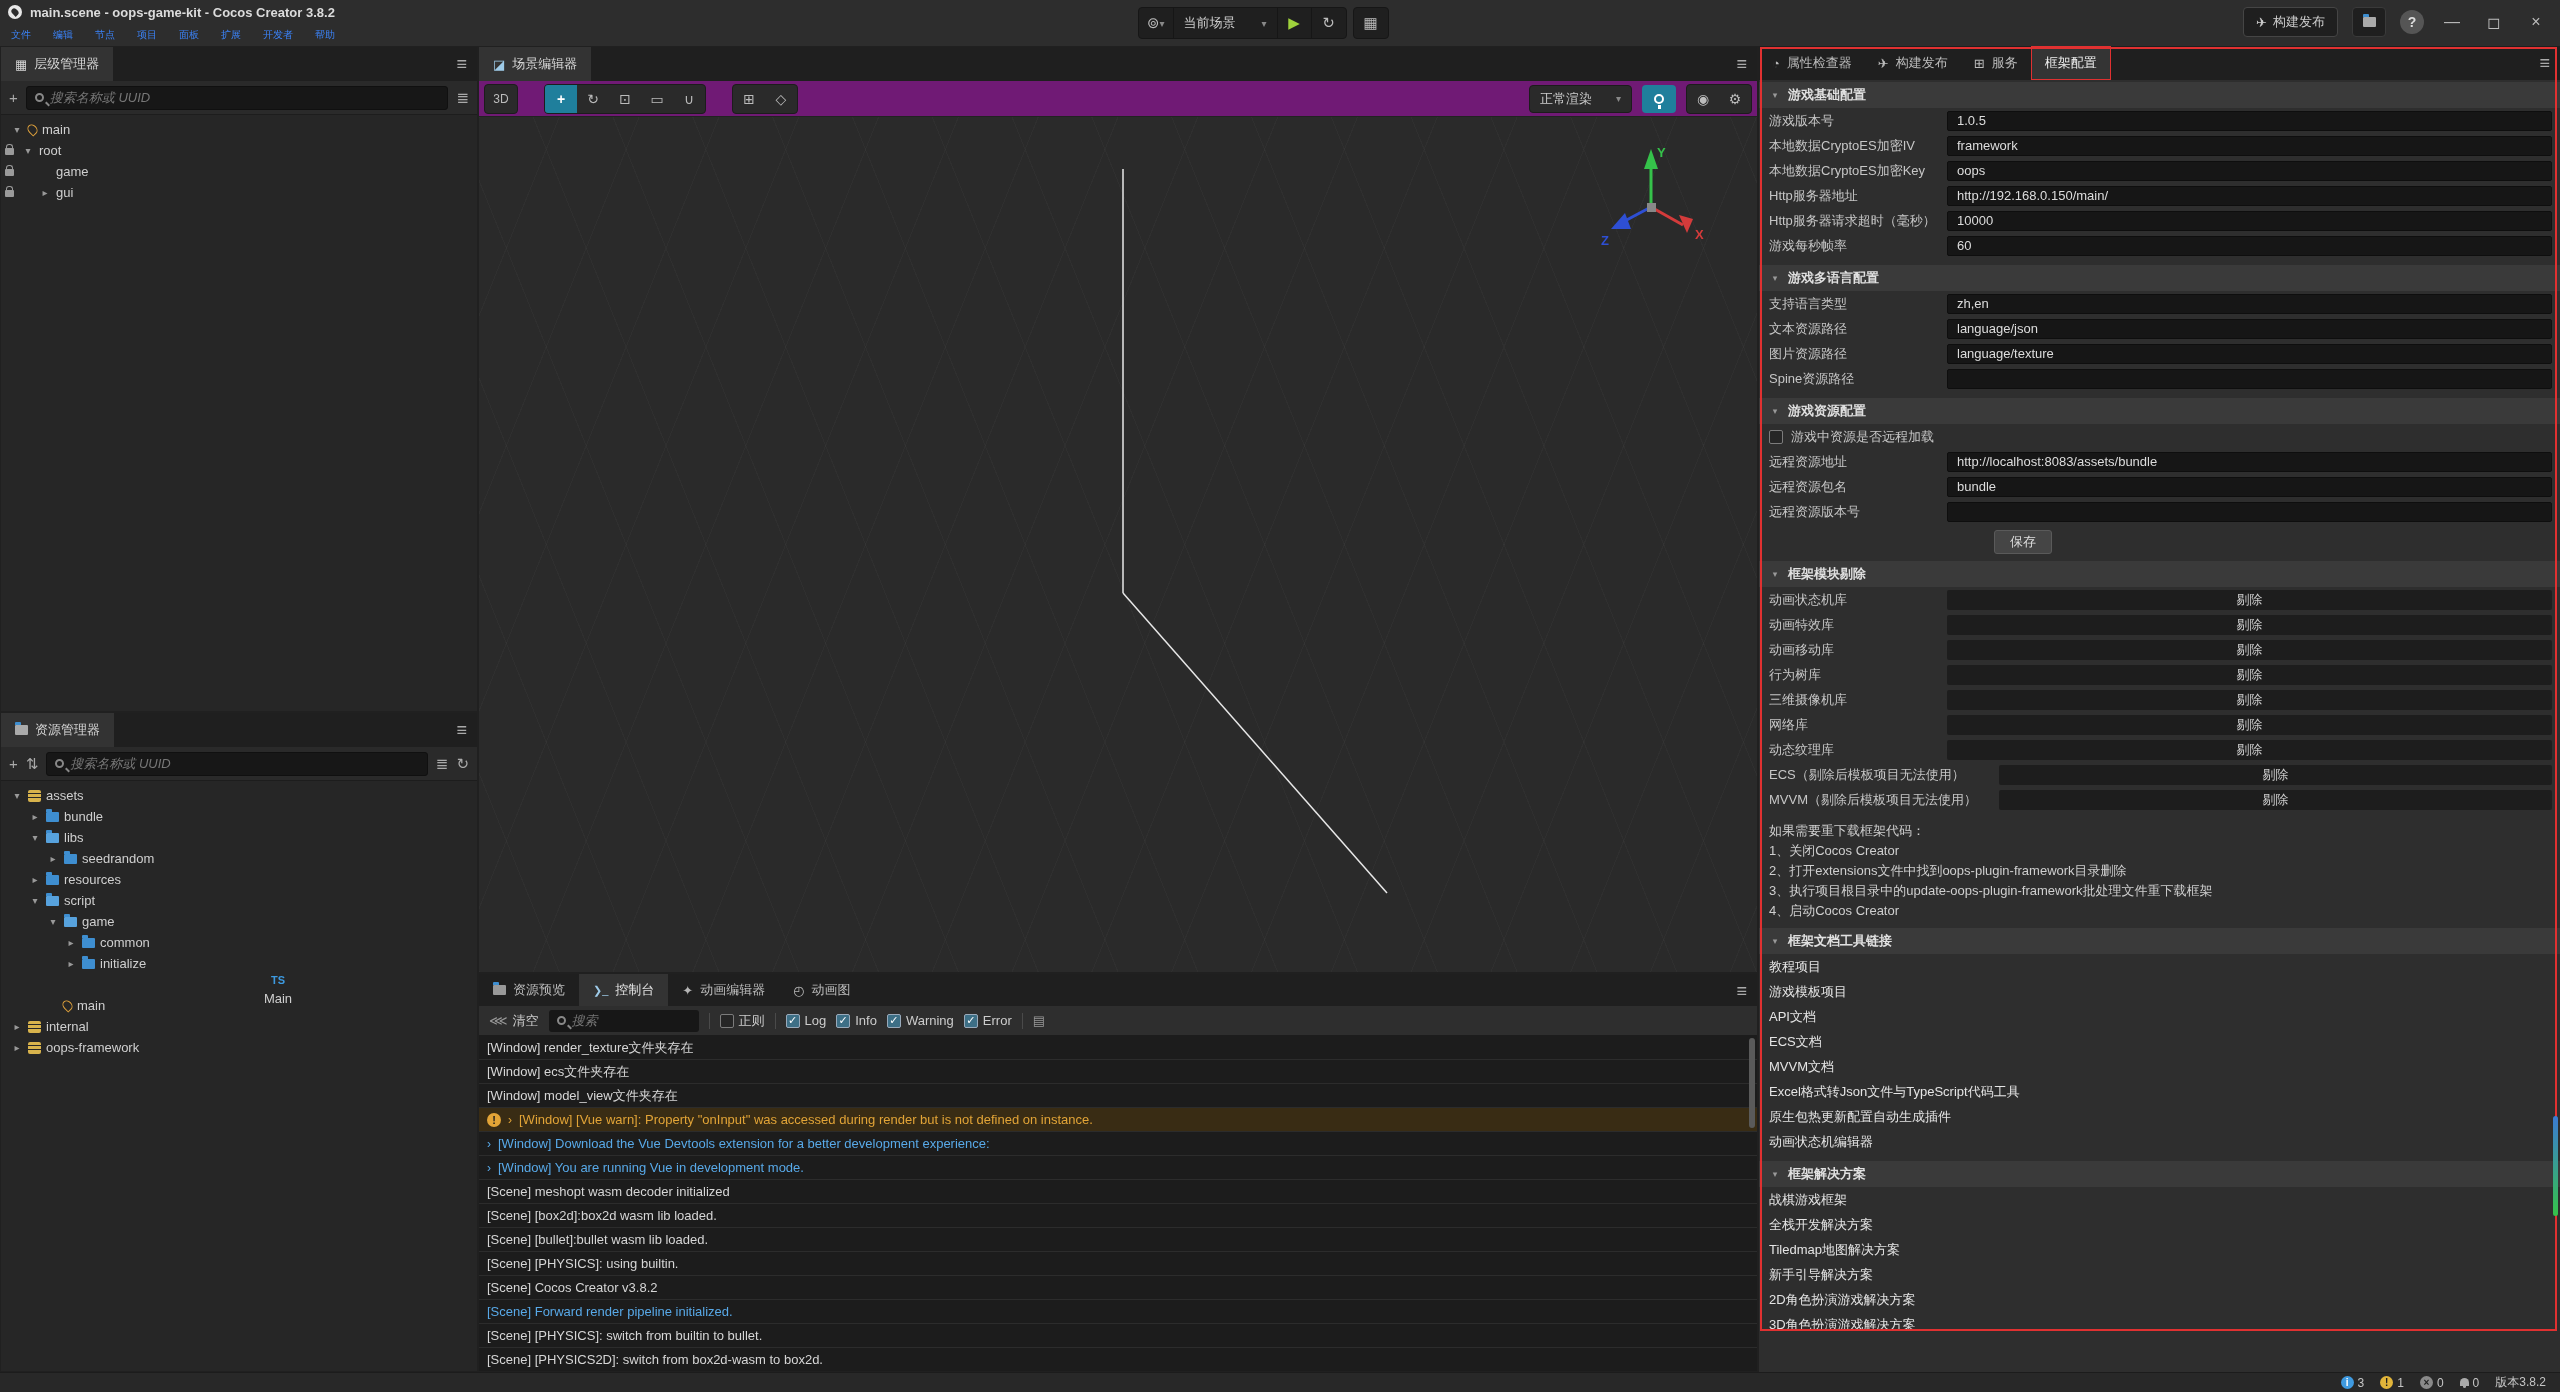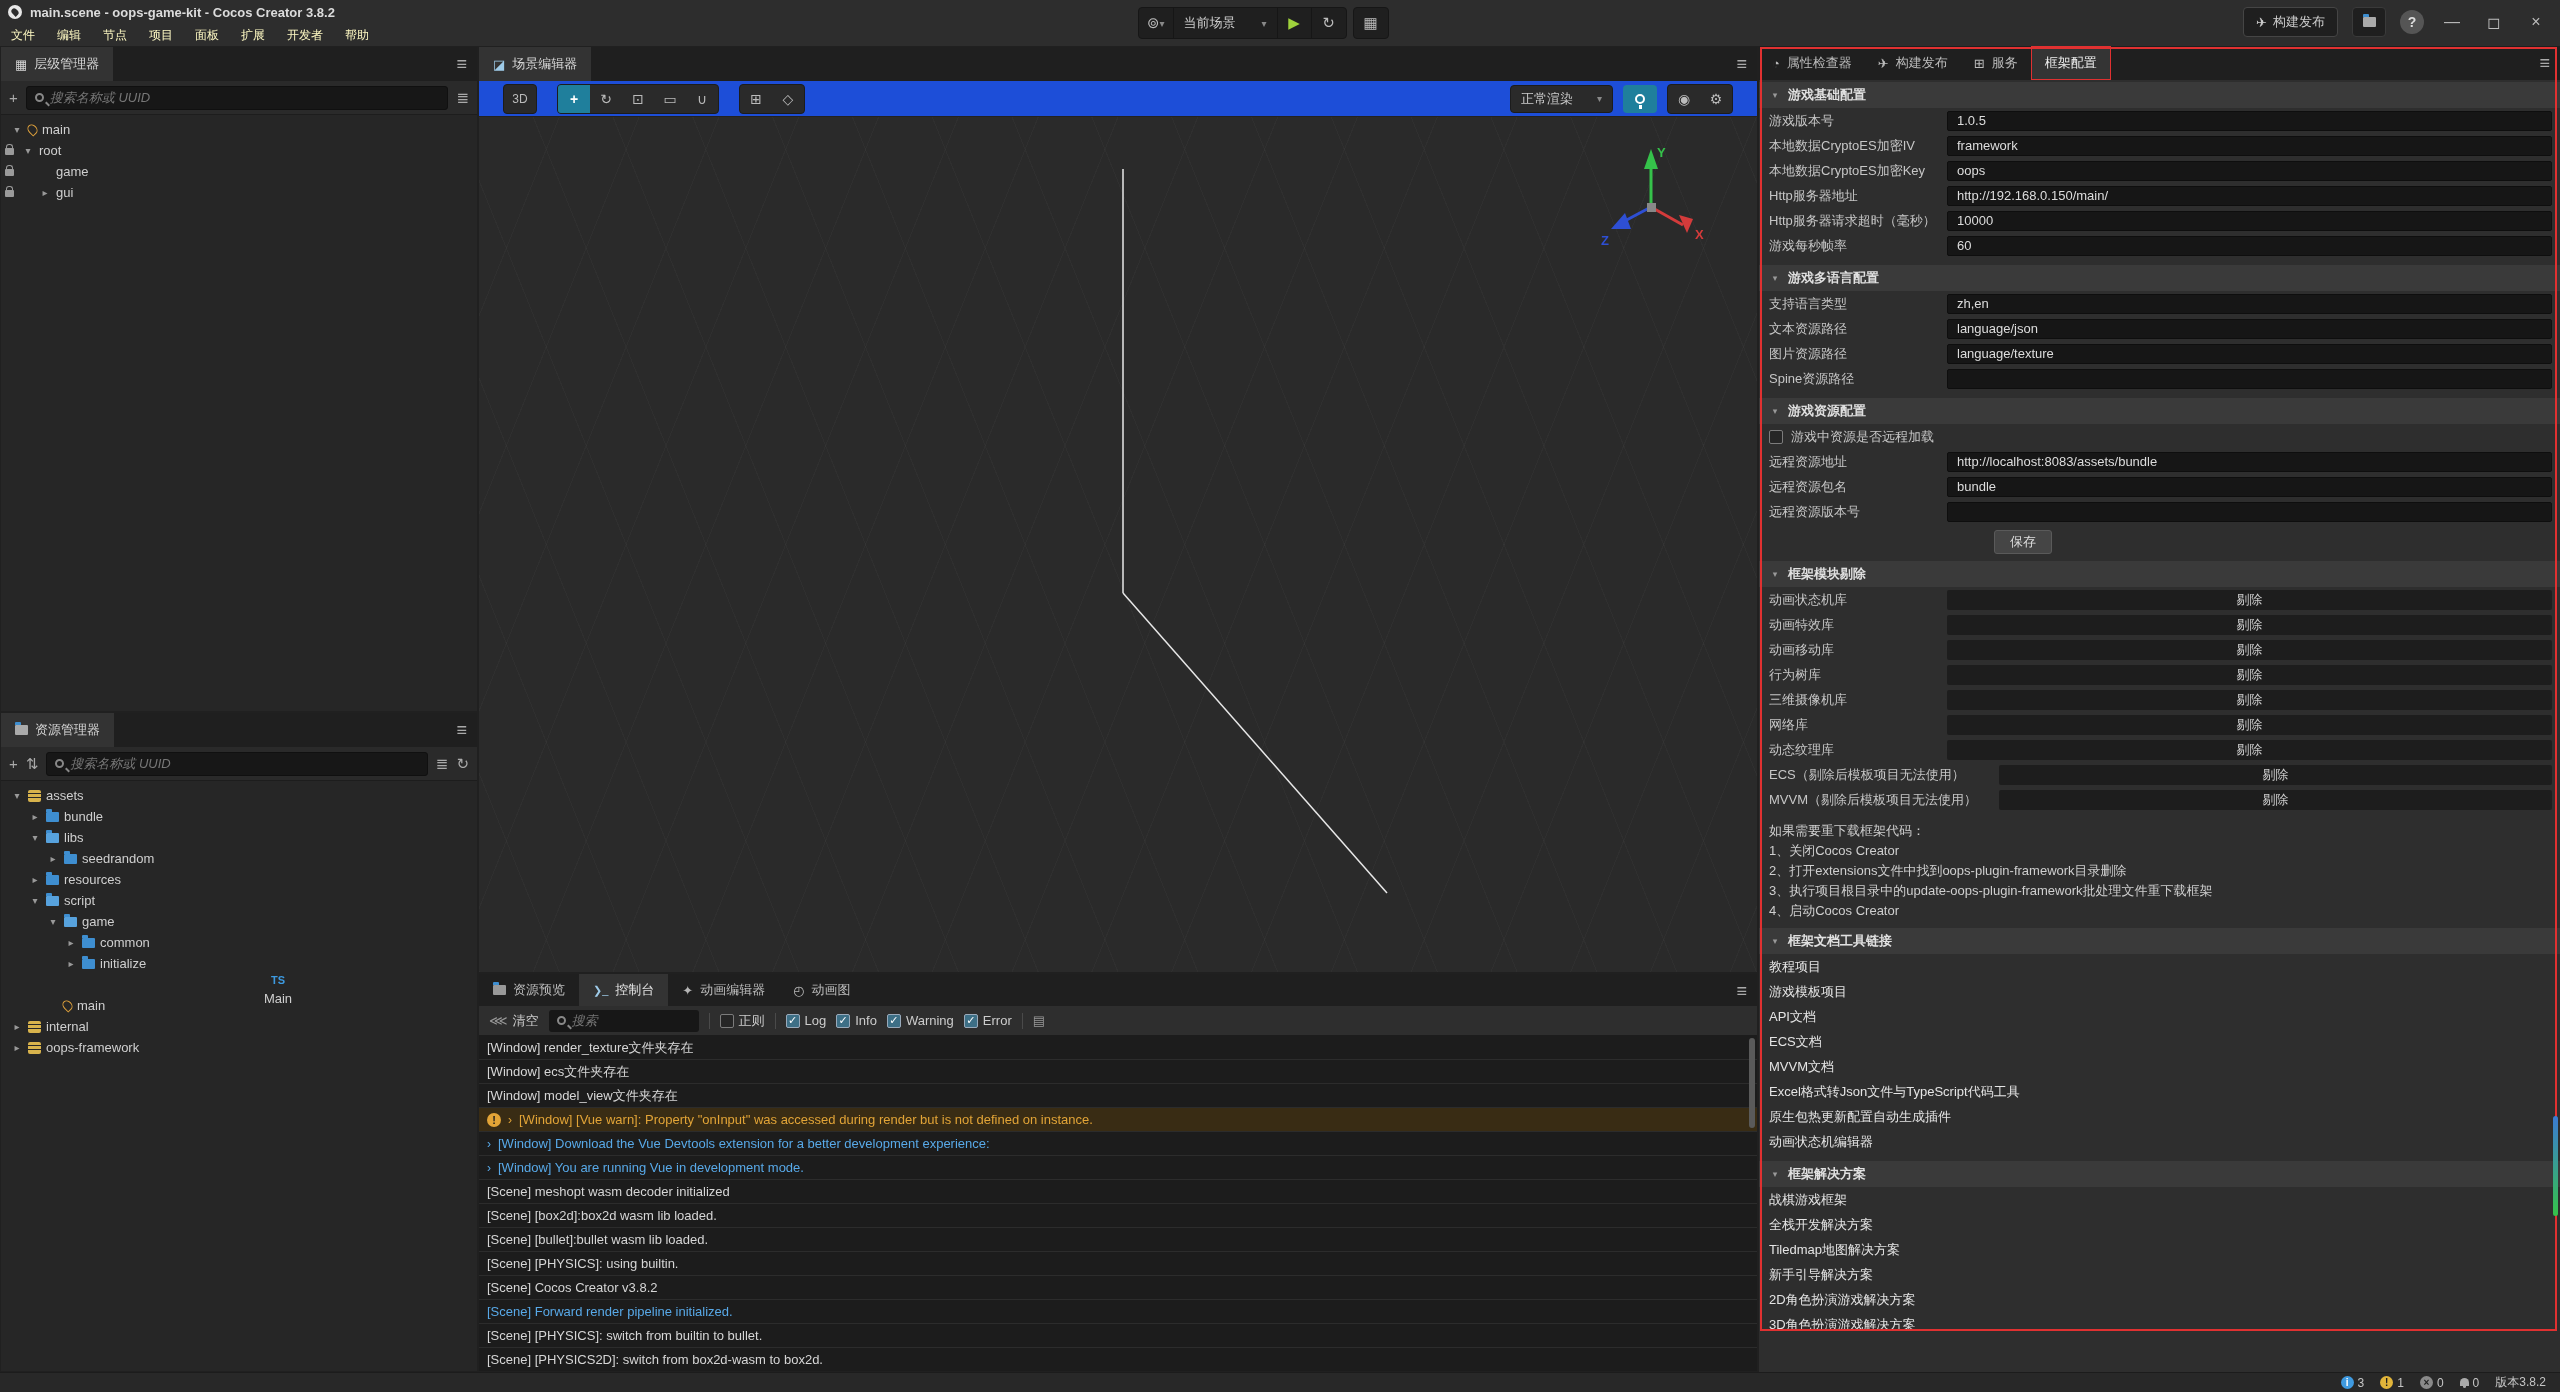--- a/index.html
+++ b/index.html
@@ -5,21 +5,21 @@
   * { margin:0; padding:0; box-sizing:border-box; }
   html,body { width:2560px; height:1392px; overflow:hidden; background:#2b2b2b;
               font-family:"Liberation Sans","DejaVu Sans",sans-serif; color:#cccccc; }
 
   
   #titlebar { position:absolute; left:0; top:0; width:2560px; height:24px; background:#2d2d2d; }
   #menubar  { position:absolute; left:0; top:24px; width:2560px; height:22px; background:#2d2d2d; display:flex; align-items:center; }
   .app-logo { display:inline-block; width:14px; height:14px; border-radius:50%; background:#e8e8e8; margin:5px 6px 0 8px; position:relative; }
   .app-logo::after{ content:""; position:absolute; left:4px; top:3px; width:6px; height:8px; background:#2d2d2d; border-radius:50% 50% 50% 0; transform:rotate(-45deg);}
   #window-title { font-size:13px; font-weight:bold; color:#dcdcdc; position:absolute; left:30px; top:5px; white-space:nowrap; }
-  .menu-item { font-size:12px; color:#fef9c3; padding:0 11px; height:22px; line-height:22px; cursor:default; }
+  .menu-item { font-size:10px; color:#3b82f6; padding:0 11px; height:22px; line-height:22px; cursor:default; }
   #center-toolbar { position:absolute; left:1138px; top:6px; height:34px; display:flex; align-items:center; gap:6px; }
   .tb-group { display:flex; align-items:center; background:#1f1f1f; border:1px solid #161616; border-radius:4px; height:32px; overflow:hidden; }
   .tb-btn { height:32px; min-width:34px; display:flex; align-items:center; justify-content:center; color:#bbb; font-size:15px; padding:0 8px; border-right:1px solid #161616; }
   .tb-btn:last-child{ border-right:none; }
   .tb-select { display:flex; align-items:center; gap:26px; font-size:13px; color:#ccc; padding:0 10px; }
   #topright { position:absolute; right:10px; top:6px; height:32px; display:flex; align-items:center; gap:14px; }
   .build-btn { display:flex; align-items:center; gap:6px; background:#1f1f1f; border:1px solid #454545; border-radius:4px; height:30px; padding:0 12px; font-size:13px; color:#ccc; }
   .sq-btn { width:34px; height:30px; background:#1f1f1f; border:1px solid #3a3a3a; border-radius:4px; display:flex; align-items:center; justify-content:center; color:#bbb; font-size:14px; }
   .help-circle { width:24px; height:24px; border-radius:50%; background:#555; color:#ddd; display:flex; align-items:center; justify-content:center; font-weight:bold; font-size:14px; }
   .win-ctl { color:#bbb; font-size:16px; width:28px; text-align:center; }
@@ -45,21 +45,21 @@
   .i-lock { display:inline-block; width:9px; height:7px; background:#9a9a9a; border-radius:1px; position:relative; margin-top:4px; }
   .i-lock::before { content:""; position:absolute; left:1px; top:-4px; width:5px; height:4px; border:1.5px solid #9a9a9a; border-bottom:none; border-radius:3px 3px 0 0; }
   .i-drop { display:inline-block; width:9px; height:11px; border:1.5px solid #e0a23c; border-radius:50% 50% 50% 0; transform:rotate(-45deg); flex:none; }
   .i-folder { display:inline-block; width:13px; height:10px; background:#3e8ed0; border-radius:1px; position:relative; flex:none; }
   .i-folder::before { content:""; position:absolute; left:0; top:-3px; width:6px; height:3px; background:#3e8ed0; border-radius:1px 1px 0 0; }
   .i-folder.open { background:#57a2dd; }
   .i-db { display:inline-block; width:13px; height:12px; position:relative; flex:none; background:linear-gradient(#d8b34c 0 3px,#262626 3px 4px,#d8b34c 4px 7px,#262626 7px 8px,#d8b34c 8px 12px); border-radius:2px; }
   .i-ts { color:#3d9ae0; font-weight:bold; font-size:11px; flex:none; }
 
   
-  #scene-toolbar { position:absolute; left:0; top:34px; right:0; height:36px; background:#1d4ed8; display:flex; align-items:center; gap:20px; padding:0 24px; border-bottom:1px solid #222; }
+  #scene-toolbar { position:absolute; left:0; top:34px; right:0; height:36px; background:#701a75; display:flex; align-items:center; gap:26px; padding:0 5px; border-bottom:1px solid #222; }
   .tool-group { display:flex; background:#2a2a2a; border:1px solid #1c1c1c; border-radius:4px; overflow:hidden; }
   .tool-btn { width:32px; height:28px; display:flex; align-items:center; justify-content:center; color:#bbb; font-size:14px; }
   .tool-btn.active { background:#1f7f9c; color:#fff; }
   #scene-right-tools { margin-left:auto; display:flex; align-items:center; gap:10px; }
   #viewport { position:absolute; left:0; top:70px; right:0; bottom:0;
     background:
       repeating-linear-gradient(112deg, rgba(255,255,255,0.022) 0 1px, transparent 1px 74px),
       repeating-linear-gradient(68deg, rgba(255,255,255,0.022) 0 1px, transparent 1px 74px),
       #2a2a2a; }
   .bulb { width:10px; height:10px; border:2px solid #fff; border-radius:50%; position:relative; }

